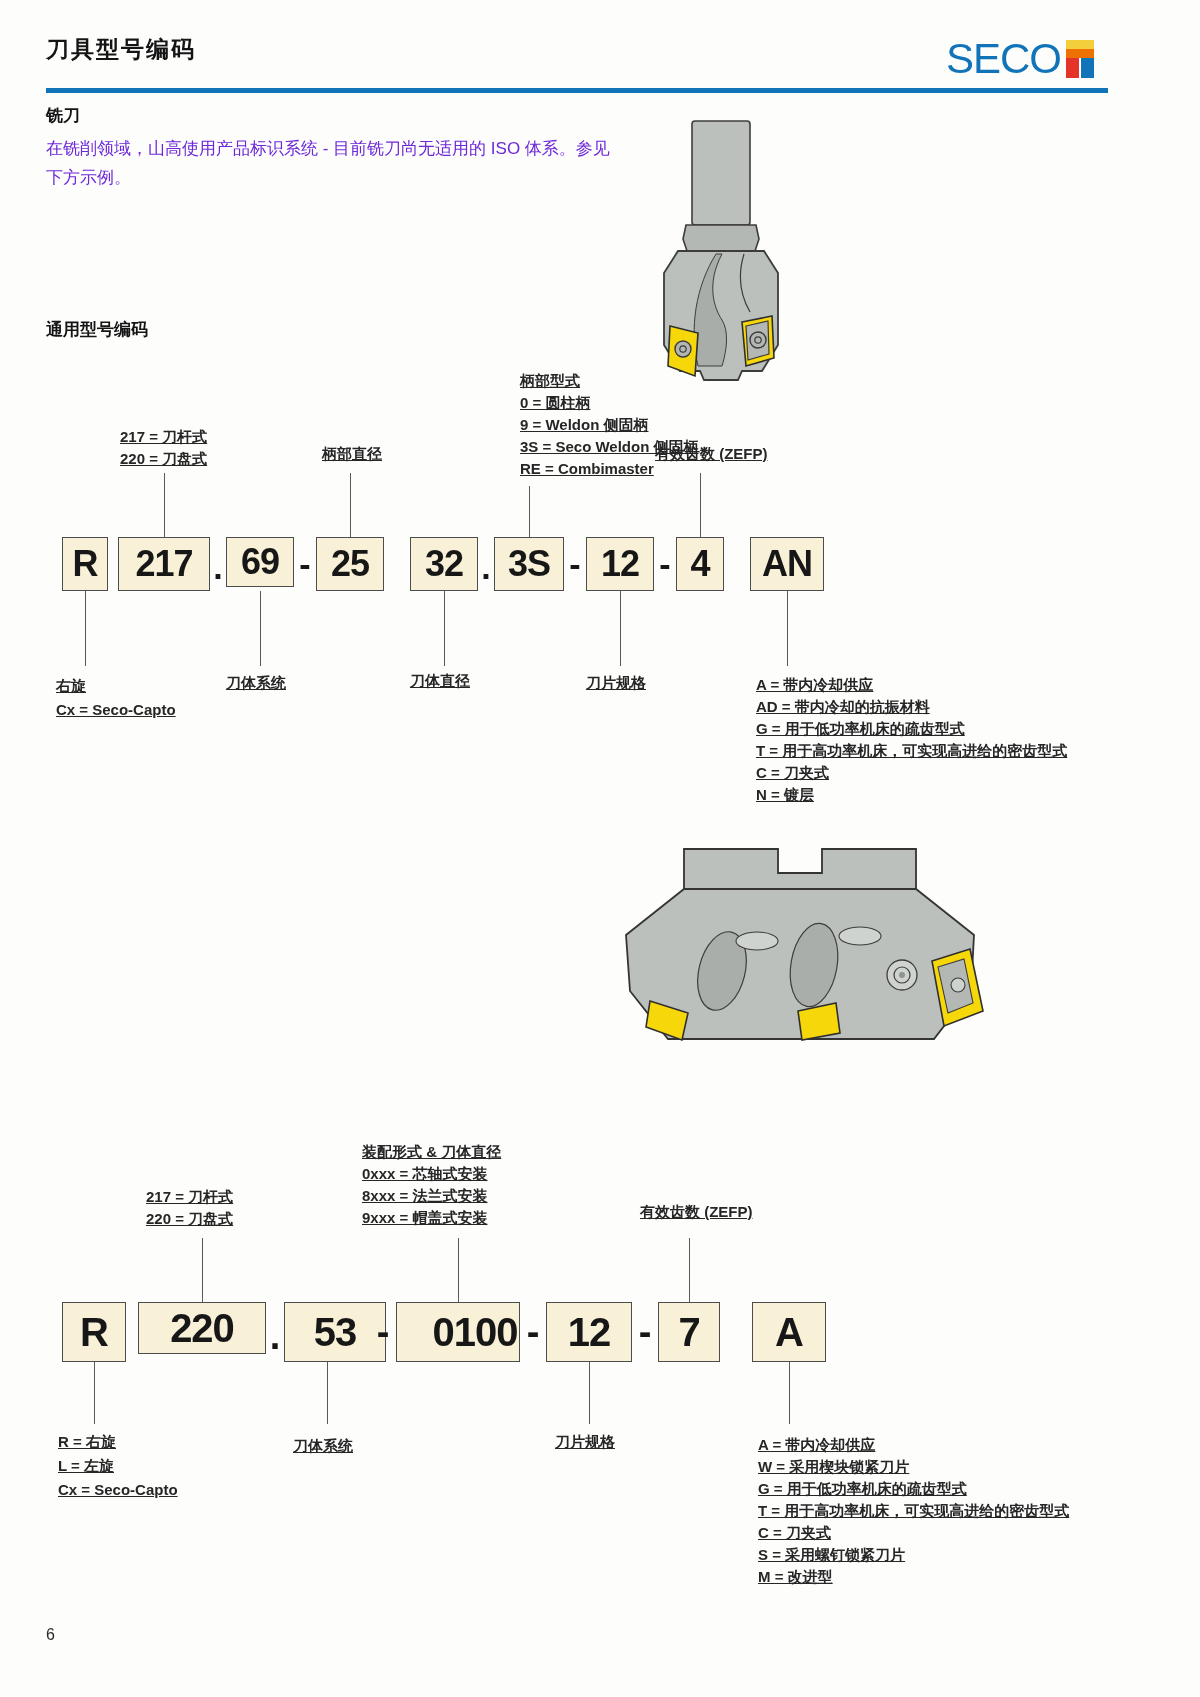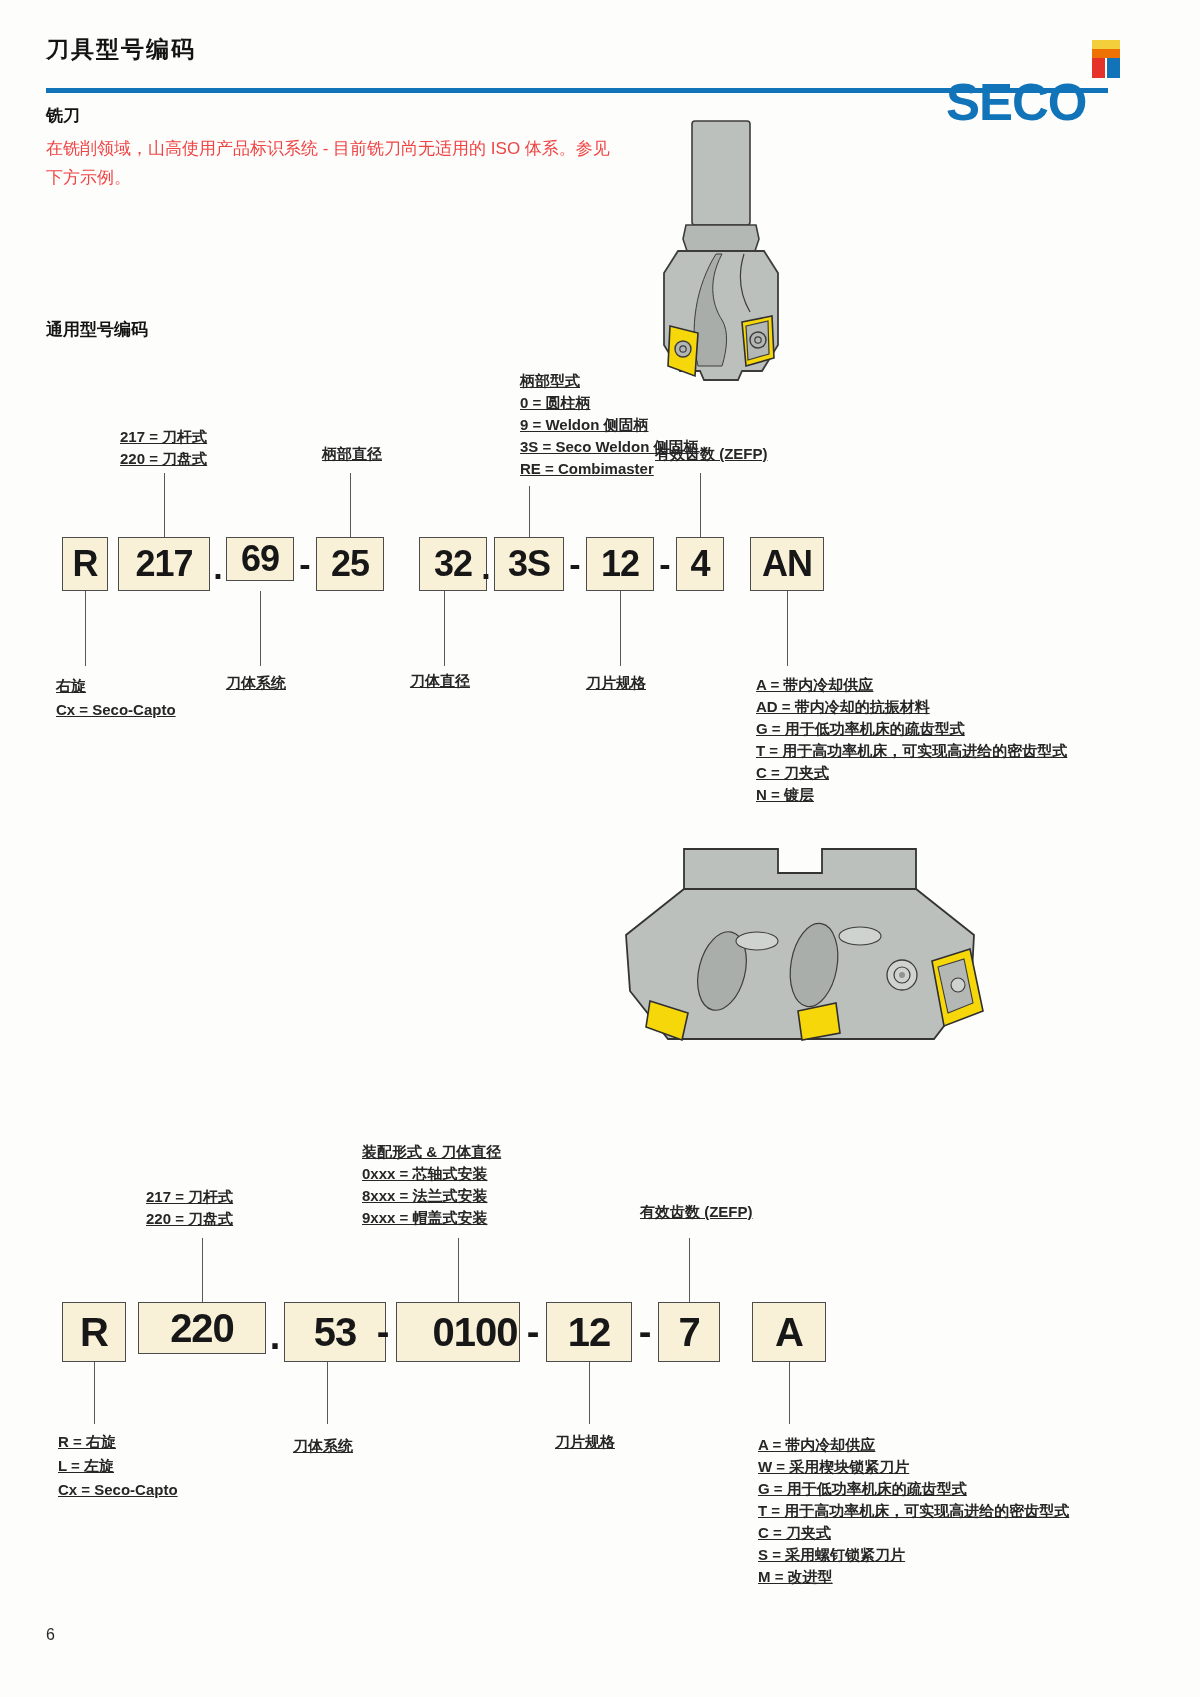--- a/index.html
+++ b/index.html
@@ -4,30 +4,30 @@
 <style>
   * { margin:0; padding:0; box-sizing:border-box; }
   html,body { background:#ffffff; }
   body { font-family:"Liberation Sans","DejaVu Sans",sans-serif; }
   .page { position:relative; width:1200px; height:1697px; background:#fdfdfc; margin:0 auto; overflow:hidden; color:#1d1d1d; }
 
   .title { position:absolute; left:46px; top:34px; font-size:23px; font-weight:bold; letter-spacing:2px; color:#141414; }
   .rule  { position:absolute; left:46px; top:88px; width:1062px; height:5px; background:var(--accent,#1173b8); }
 
   .logo { position:absolute; left:946px; top:40px; display:flex; align-items:flex-start; gap:5px; }
-  .logo-text { font-size:51px; line-height:38px; font-weight:700; letter-spacing:-1px; color:var(--accent,#1173b8);margin-top:44px; }
+  .logo-text { font-size:42px; line-height:38px; font-weight:400; letter-spacing:-1px; color:var(--accent,#1173b8); }
   .logo-mark { position:relative; width:28px; height:38px; display:block; }
   .logo-mark i { position:absolute; display:block; }
   .logo-mark .c1 { left:0; top:0;  width:28px; height:9px;  background:var(--logo-yellow,#f3cf3c); }
   .logo-mark .c2 { left:0; top:9px; width:28px; height:9px; background:var(--logo-orange,#ee7203); }
   .logo-mark .c3 { left:0; top:18px; width:13px; height:20px; background:var(--logo-red,#e6332a); }
   .logo-mark .c4 { left:15px; top:18px; width:13px; height:20px; background:var(--accent,#1173b8); }
 
   .h2 { position:absolute; font-size:17px; font-weight:bold; color:#141414; white-space:nowrap; }
-  .body-text { position:absolute; left:46px; top:134px; width:578px; font-size:17px; line-height:29px; color:#ef4444; }
+  .body-text { position:absolute; left:46px; top:134px; width:578px; font-size:17px; line-height:29px; color:#6d28d9; }
 
   .label { position:absolute; font-size:15px; font-weight:600; color:#262626; line-height:22px; white-space:nowrap;text-decoration:underline; }
   .label.lh24 { line-height:24px; }
 
   .vline { position:absolute; width:1px; background:#585858; }
 
   .code-row { position:absolute; }
   .code-box { position:absolute; top:0; background:var(--box-fill,#f8f1d7); border:1px solid #4c4c4c;
               display:flex; align-items:center; justify-content:center;
               font-weight:bold; color:#171717; letter-spacing:-1px; font-stretch:condensed; }
@@ -92,24 +92,24 @@
 
   <i class="vline" style="left:164px;top:473px;height:64px"></i>
   <i class="vline" style="left:350px;top:473px;height:64px"></i>
   <i class="vline" style="left:529px;top:486px;height:51px"></i>
   <i class="vline" style="left:700px;top:473px;height:64px"></i>
 
   <div class="code-row" id="row1" style="left:62px;top:537px">
       <div class="code-box" style="left: 0px; width: 46px; height: 54px; font-size: 36px;">R</div>
       <div class="code-box" style="left: 56px; width: 92px; height: 54px; font-size: 36px;">217</div>
       <div class="code-sep dot" style="left: 148px; width: 16px; height: 54px; font-size: 34px;">.</div>
-      <div class="code-box" style="left: 164px; width: 68px; height: 44px; font-size: 36px;">69</div>
+      <div class="code-box" style="left: 164px; width: 68px; height: 50px; font-size: 36px;">69</div>
       <div class="code-sep" style="left: 232px; width: 22px; height: 54px; font-size: 34px;">-</div>
       <div class="code-box" style="left: 254px; width: 68px; height: 54px; font-size: 36px;">25</div>
-      <div class="code-box" style="left: 348px; width: 68px; height: 54px; font-size: 36px; margin-left: 9px;">32</div>
+      <div class="code-box" style="left: 348px; width: 68px; height: 54px; font-size: 36px;">32</div>
       <div class="code-sep dot" style="left: 416px; width: 16px; height: 54px; font-size: 34px;">.</div>
       <div class="code-box" style="left: 432px; width: 70px; height: 54px; font-size: 36px;">3S</div>
       <div class="code-sep" style="left: 502px; width: 22px; height: 54px; font-size: 34px;">-</div>
       <div class="code-box" style="left: 524px; width: 68px; height: 54px; font-size: 36px;">12</div>
       <div class="code-sep" style="left: 592px; width: 22px; height: 54px; font-size: 34px;">-</div>
       <div class="code-box" style="left: 614px; width: 48px; height: 54px; font-size: 36px;">4</div>
       <div class="code-box" style="left: 688px; width: 74px; height: 54px; font-size: 36px;">AN</div>
     </div>
 
   <i class="vline" style="left:85px;top:591px;height:75px"></i>

